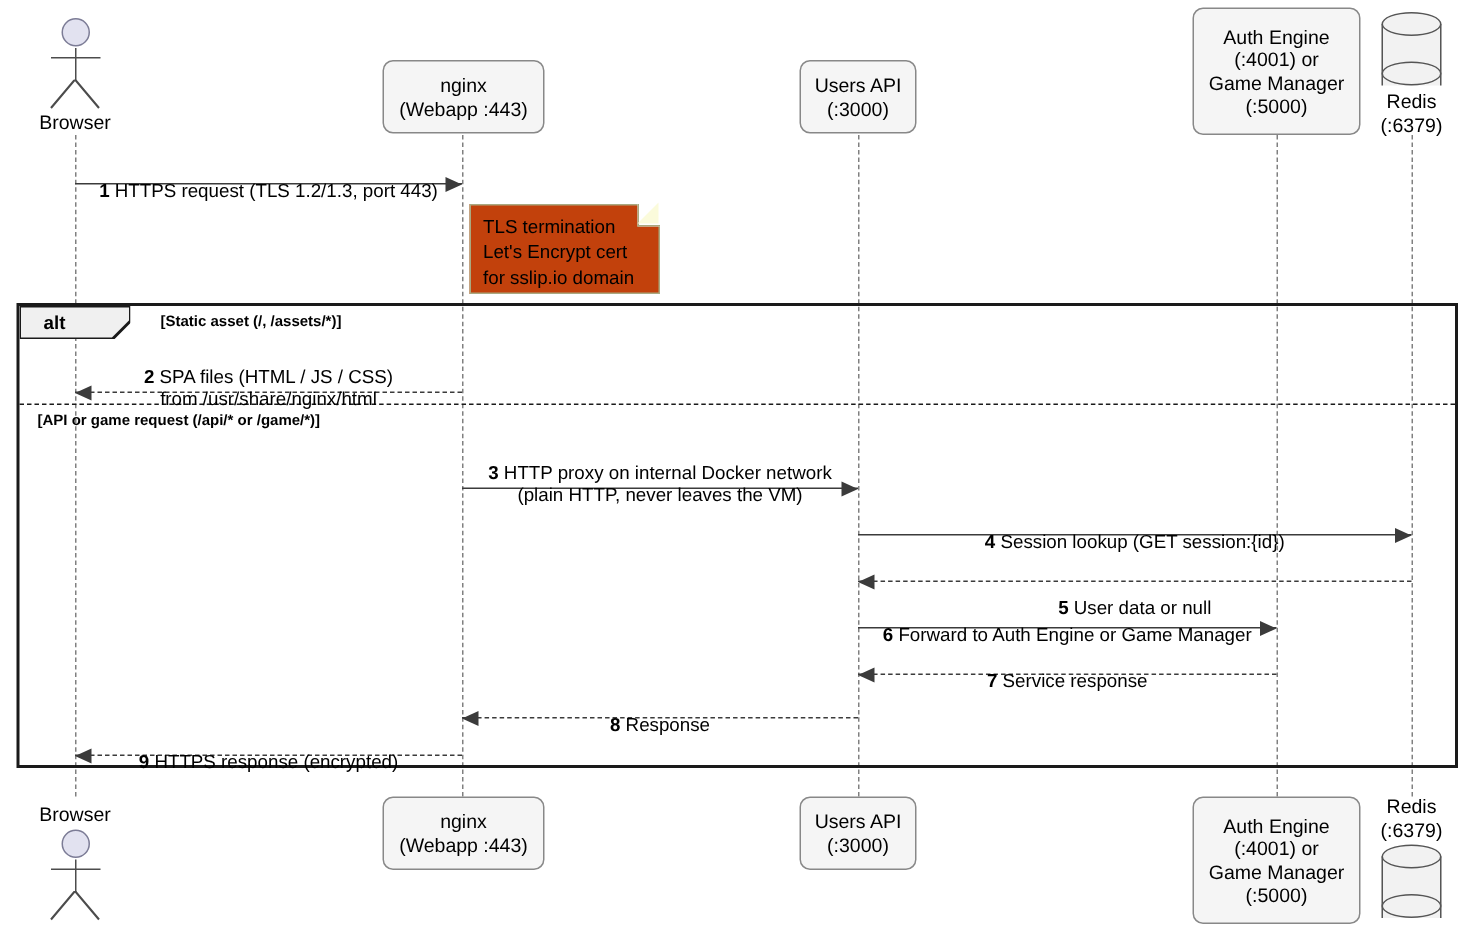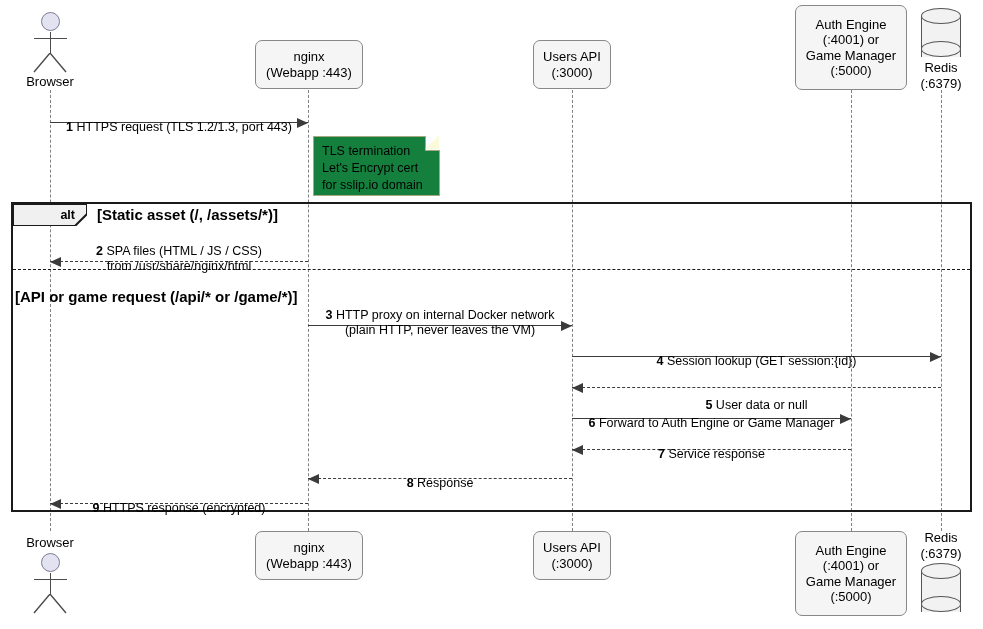--- a/index.html
+++ b/index.html
@@ -33,25 +33,25 @@
   .db-label{position:absolute;font-size:13px;line-height:15.5px;text-align:center;
             white-space:pre-line;}
 
   
   .lifeline{position:absolute;width:0;border-left:1px dashed #808080;}
 
   
   .frame{position:absolute;box-sizing:border-box;border:2px solid #1a1a1a;background:transparent;}
   .frame-tab-clip{position:absolute;height:22px;overflow:hidden;}
   .frame-tab-label{position:absolute;font-size:12.5px;font-weight:bold;line-height:22px;}
-  .frame-cond{position:absolute;font-size:15px;font-weight:bold;line-height:14px;white-space:nowrap;}
+  .frame-cond{position:absolute;font-size:10px;font-weight:bold;line-height:14px;white-space:nowrap;margin-left:10px;}
   .frame-div{position:absolute;height:0;border-top:1px dashed #1a1a1a;}
 
   
-  .note{position:absolute;box-sizing:border-box;background:#15803d;
+  .note{position:absolute;box-sizing:border-box;background:#c2410c;
         border:1px solid #A9A980;font-size:12.5px;line-height:17px;
         padding:6px 8px;white-space:pre-line;color:#000;}
   .note-fold{position:absolute;width:14px;height:14px;right:-1px;top:-1px;
              background:#ffffff;border-left:1px solid #A9A980;border-bottom:1px solid #A9A980;
              transform:none;}
   .note-fold:after{content:"";position:absolute;left:-1px;top:-1px;width:0;height:0;
                    border-left:14px solid transparent;border-bottom:14px solid #FBFBDB;}
 
   
   .msg-line{position:absolute;height:0;}
@@ -75,24 +75,24 @@
       <div class="lifeline" style="left: 308px; top: 90px; height: 441px;"></div>
       <div class="lifeline" style="left: 572px; top: 90px; height: 441px;"></div>
       <div class="lifeline" style="left: 851px; top: 90px; height: 441px;"></div>
       <div class="lifeline" style="left: 941px; top: 90px; height: 441px;"></div>
     </div>
   <div id="layer-frame">
       <div class="frame" style="left: 11px; top: 202px; width: 961px; height: 310px;"></div>
       <div class="frame-tab-clip" style="left: 13px; top: 204px; width: 74px;"><svg width="74" height="22">
           <path d="M0,0 L74,0 L74,10 L62,22 L0,22 Z" fill="#F0F0F0" stroke="#1A1A1A" stroke-width="2"></path>
         </svg></div>
-      <div class="frame-tab-label" style="left: 13px; top: 204px; width: 62px; text-align: right;">alt</div>
+      <div class="frame-tab-label" style="left: 29px; top: 204px; width: 62px; text-align: left;">alt</div>
       <div class="frame-cond" style="left: 97px; top: 208px;">[Static asset (/, /assets/*)]</div>
       <div class="frame-div" style="left: 13px; top: 269px; width: 957px;"></div>
-      <div class="frame-cond" style="left: 15px; top: 290px;">[API or game request (/api/* or /game/*)]</div>
+      <div class="frame-cond" style="left: 15px; top: 274px;">[API or game request (/api/* or /game/*)]</div>
     </div>
   <div id="layer-participants">
       <div style="position: absolute; left: 0px; top: 0px;">
         <div class="actor-head" style="left: 40.5px; top: 12px;"></div>
         <div class="actor-body" style="left: 50px; top: 32px; width: 1.4px; height: 22px;"></div>
         <div class="actor-arms" style="left: 34px; top: 38px; width: 33px; height: 1.4px;"></div>
         <div style="position: absolute; left: 33px; top: 53px; width: 34px; height: 20px;"><svg width="34" height="20">
             <path d="M17,0 L1,19 M17,0 L33,19" stroke="#4c4c4c" stroke-width="1.4" fill="none"></path>
           </svg></div>
         <div class="actor-label" style="left: 0px; top: 74px; width: 100px;">Browser</div>

